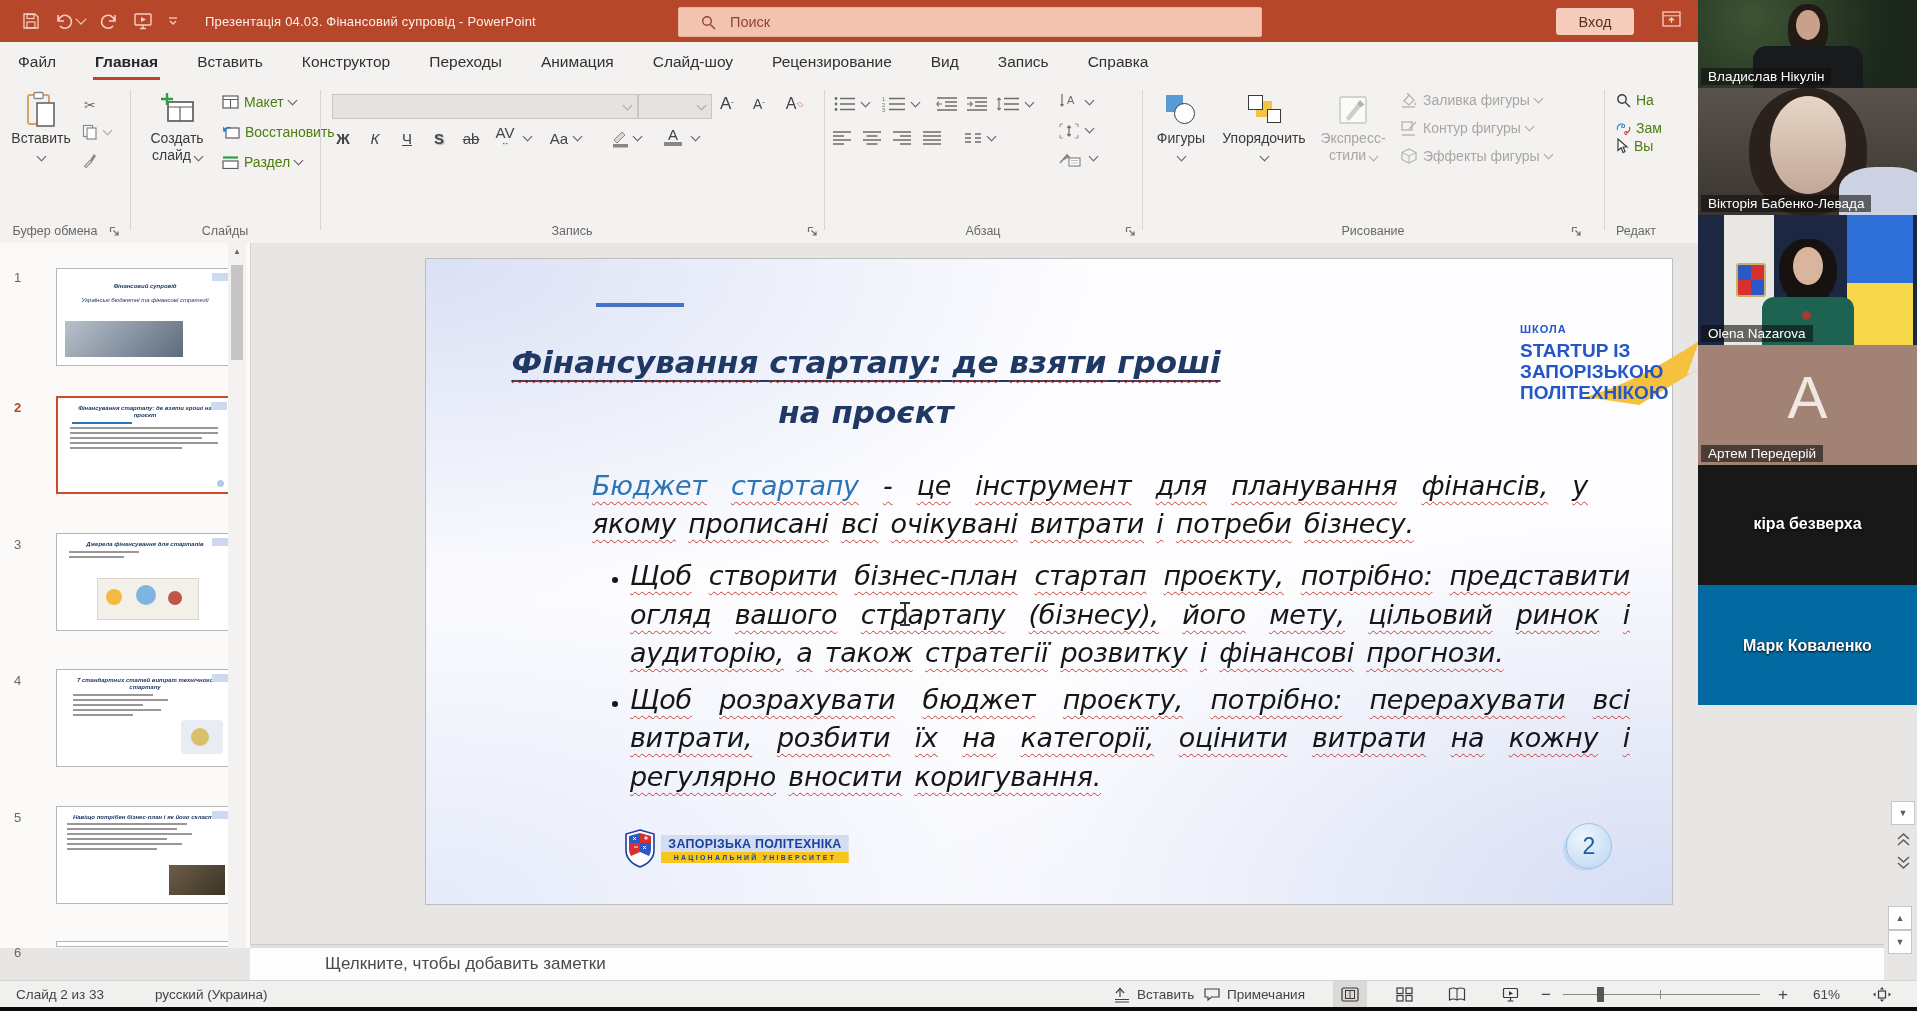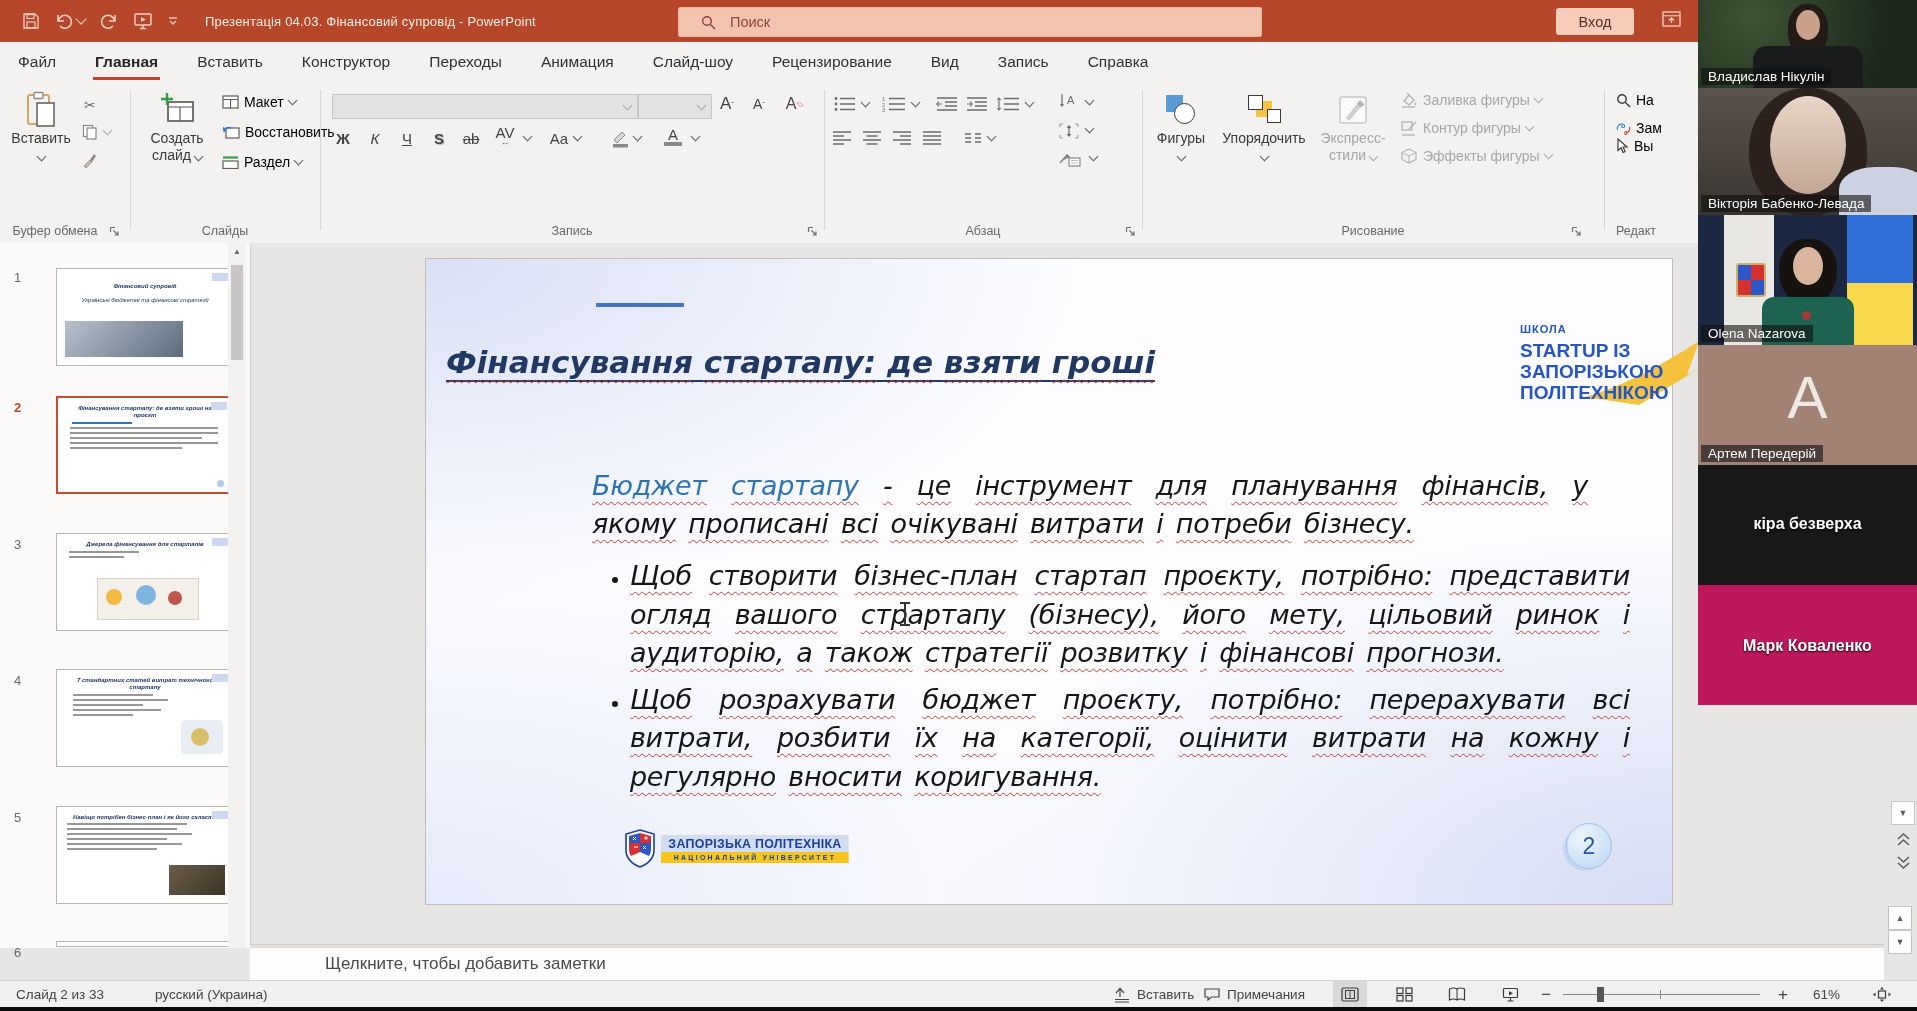--- a/index.html
+++ b/index.html
@@ -36,21 +36,21 @@
   
   #ribbon{position:absolute;left:0;top:82px;width:1917px;height:161px;background:#f3f2f1;
           border-bottom:1px solid #d1cfcd;color:#3b3a39;}
   .vsep{position:absolute;top:8px;height:140px;width:1px;background:#d8d6d4;}
   .glabel{position:absolute;bottom:5px;font-size:12.5px;color:#6a6866;width:100%;text-align:center;}
   .launch{position:absolute;right:6px;bottom:6px;}
   .rgroup{position:absolute;top:0;height:161px;}
   .bigbtn{position:absolute;top:8px;display:flex;flex-direction:column;align-items:center;
           font-size:14px;color:#3b3a39;text-align:center;line-height:17px;}
   .bigbtn .bicon{height:40px;display:flex;align-items:center;}
-  .smallrow{position:absolute;display:flex;align-items:center;gap:5px;font-size:14px;color:#000000;white-space:nowrap;}
+  .smallrow{position:absolute;display:flex;align-items:center;gap:5px;font-size:14px;color:#4d7c0f;white-space:nowrap;}
   .car{width:6px;height:6px;border-right:1.3px solid #5f5d5b;border-bottom:1.3px solid #5f5d5b;
        transform:rotate(45deg);display:inline-block;margin-top:-3px;}
   .car.gray{border-color:#a8a6a4;}
   .combo{background:#e5e3e2;border:1px solid #c8c6c4;height:23px;display:flex;align-items:center;
          justify-content:flex-end;padding-right:6px;}
   .fglyph{display:inline-flex;width:26px;height:24px;align-items:center;justify-content:center;
           font-size:15px;color:#444;}
   .grayed{color:#a8a6a4;}
   .shapes-ic{position:relative;width:30px;height:30px;}
   .shapes-ic .sq{position:absolute;left:0;top:0;width:17px;height:17px;background:#5b9bd5;}
@@ -82,21 +82,21 @@
   
   #workspace{position:absolute;left:250px;top:243px;width:1667px;height:705px;background:#e8e6e5;}
   #slide{position:absolute;left:425px;top:258px;width:1248px;height:647px;
          border:1px solid #bfbdbb;box-sizing:border-box;
          background:
            radial-gradient(ellipse at 0% 0%, rgba(175,190,232,.45), transparent 38%),
            radial-gradient(ellipse at 100% 100%, rgba(175,190,232,.5), transparent 42%),
            radial-gradient(ellipse at 0% 100%, rgba(185,200,238,.35), transparent 38%),
            #fdfdff;}
   .blueline{position:absolute;left:170px;top:44px;width:88px;height:4px;background:#4472c4;}
-  #slide-title{position:absolute;left:20px;top:78px;width:840px;
+  #slide-title{position:absolute;left:20px;top:78px;width:840px;text-align:center;
                color:#203864;font-weight:bold;font-style:italic;font-size:31px;line-height:50px;
                font-family:"DejaVu Sans",sans-serif;}
   #slide-title .l1{white-space:nowrap;text-decoration:underline;text-decoration-thickness:1.5px;
                    text-underline-offset:7px;}
   .w{text-decoration:underline;text-decoration-style:wavy;text-decoration-color:#c74134;
      text-decoration-thickness:1px;text-underline-offset:6px;}
   #intro{position:absolute;left:166px;top:208px;width:996px;font-size:27px;font-style:italic;
          line-height:38px;text-align:justify;color:#161616;word-spacing:4px;
          font-family:"DejaVu Sans",sans-serif;letter-spacing:-0.3px;}
   #intro .hl{color:#2e75b6;}
@@ -176,21 +176,21 @@
   .t3 .face{position:absolute;left:50%;top:32px;transform:translateX(-50%);width:30px;height:38px;
             background:#d9b59e;border-radius:50%;}
   .t3 .body{position:absolute;left:50%;top:82px;transform:translateX(-50%);width:92px;height:50px;
             background:#1e6352;border-radius:12px 12px 0 0;}
   .t3 .pin{position:absolute;left:50%;top:96px;transform:translateX(-6px);width:9px;height:9px;
            background:#a03c34;border-radius:50%;}
   .t4{height:120px;background:#a28274;}
   .t4 .letter{position:absolute;left:0;right:0;top:18px;text-align:center;font-size:60px;color:#efe7e2;
               font-family:"Liberation Sans",sans-serif;}
   .t5{height:120px;background:#181818;}
-  .t6{height:120px;background:#be185d;}
+  .t6{height:120px;background:#0369a1;}
 
   svg{display:block;}
 </style>
 </head>
 <body>
 
 <div id="app">
 
   <div id="titlebar">
     <div class="qat">
@@ -670,20 +670,21 @@
         <path d="M4 62 C40 52 78 32 118 6 L106 40 L124 30 L58 70 Z" fill="#f6c23e"></path>
       </svg>
       <div class="s0">ШКОЛА</div>
       <div class="s">STARTUP ІЗ</div>
       <div class="s">ЗАПОРІЗЬКОЮ</div>
       <div class="s">ПОЛІТЕХНІКОЮ</div>
     </div>
 
     <div id="slide-title">
       <div class="l1"><span class="wavy-words"><span class="w">Фінансування</span> <span class="w">стартапу:</span> <span class="w">де</span> <span class="w">взяти</span> <span class="w">гроші</span></span></div>
+      <div class="l2">на проєкт</div>
     </div>
 
     <div id="intro">
       <span class="hl wavy-words"><span class="w">Бюджет</span> <span class="w">стартапу</span></span>
       <span class="wavy-words"><span class="w">-</span> <span class="w">це</span> <span class="w">інструмент</span> <span class="w">для</span> <span class="w">планування</span> <span class="w">фінансів,</span> <span class="w">у</span> <span class="w">якому</span> <span class="w">прописані</span> <span class="w">всі</span> <span class="w">очікувані</span> <span class="w">витрати</span> <span class="w">і</span> <span class="w">потреби</span> <span class="w">бізнесу.</span></span>
     </div>
 
     <ul id="bullets">
       <li><span class="wavy-words"><span class="w">Щоб</span> <span class="w">створити</span> <span class="w">бізнес-план</span> <span class="w">стартап</span> <span class="w">проєкту,</span> <span class="w">потрібно:</span> <span class="w">представити</span> <span class="w">огляд</span> <span class="w">вашого</span> <span class="w">страртапу</span> <span class="w">(бізнесу),</span> <span class="w">його</span> <span class="w">мету,</span> <span class="w">цільовий</span> <span class="w">ринок</span> <span class="w">і</span> <span class="w">аудиторію,</span> <span class="w">а</span> <span class="w">також</span> <span class="w">стратегії</span> <span class="w">розвитку</span> <span class="w">і</span> <span class="w">фінансові</span> <span class="w">прогнози.</span></span></li>
       <li><span class="wavy-words"><span class="w">Щоб</span> <span class="w">розрахувати</span> <span class="w">бюджет</span> <span class="w">проєкту,</span> <span class="w">потрібно:</span> <span class="w">перерахувати</span> <span class="w">всі</span> <span class="w">витрати,</span> <span class="w">розбити</span> <span class="w">їх</span> <span class="w">на</span> <span class="w">категорії,</span> <span class="w">оцінити</span> <span class="w">витрати</span> <span class="w">на</span> <span class="w">кожну</span> <span class="w">і</span> <span class="w">регулярно</span> <span class="w">вносити</span> <span class="w">коригування.</span></span></li>

